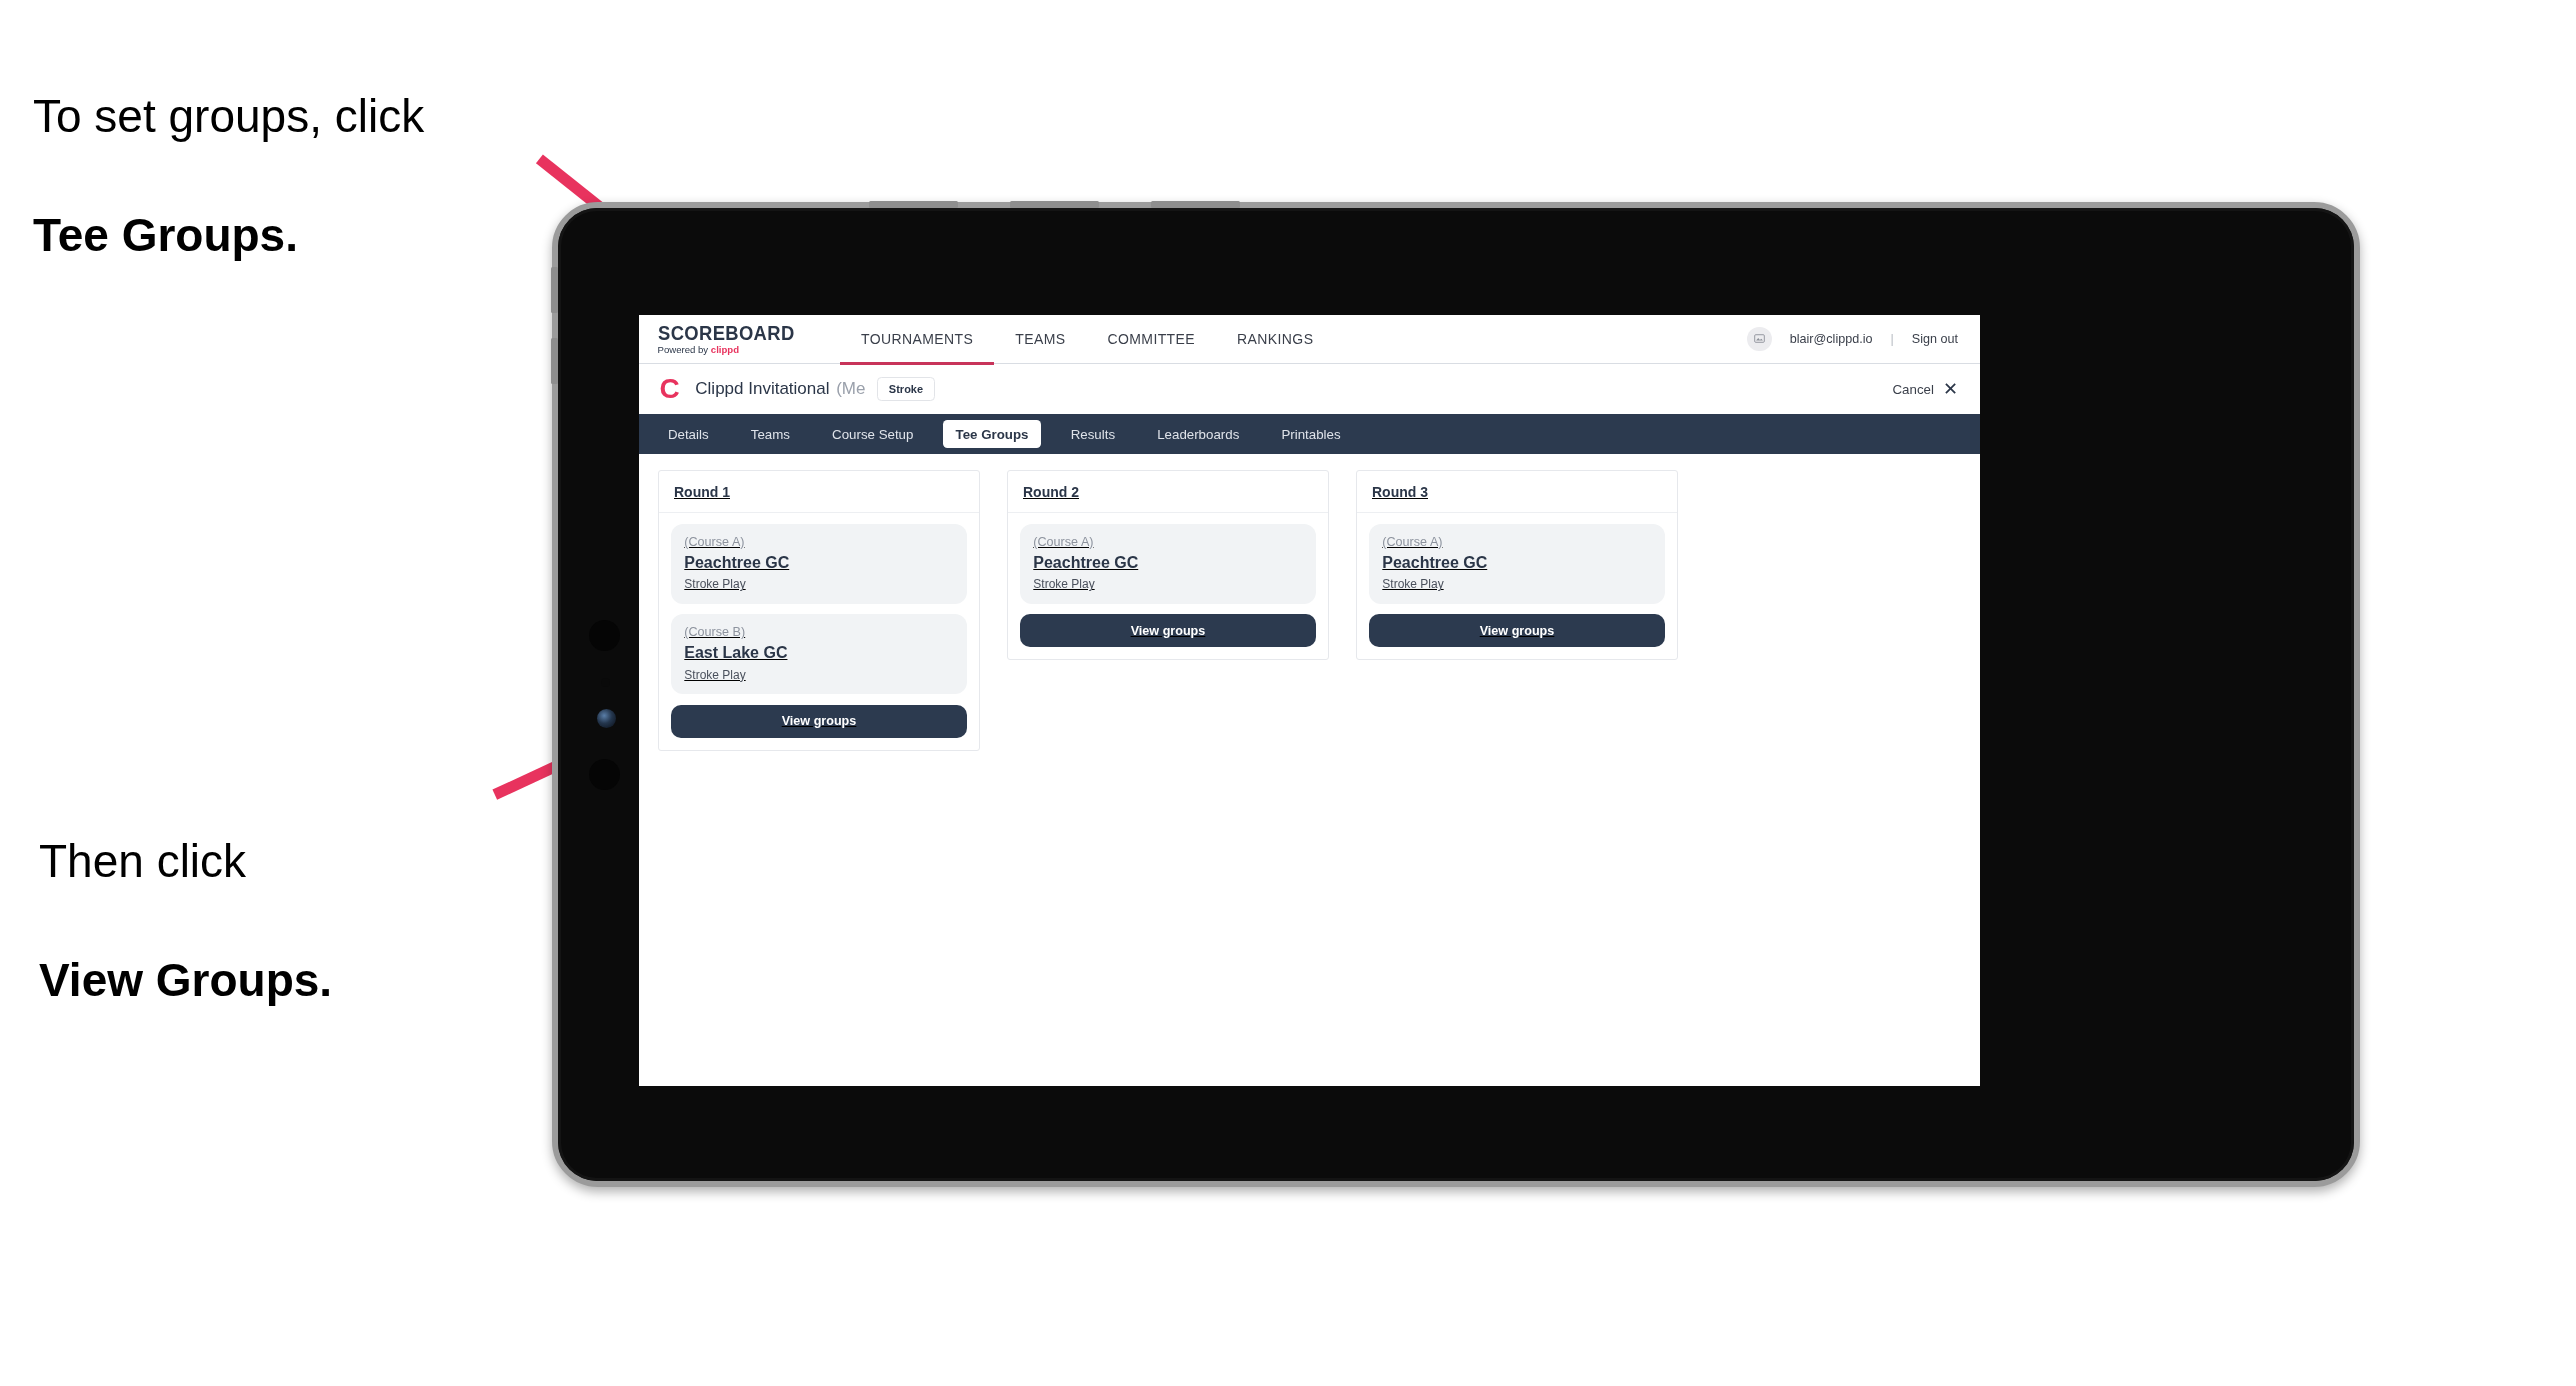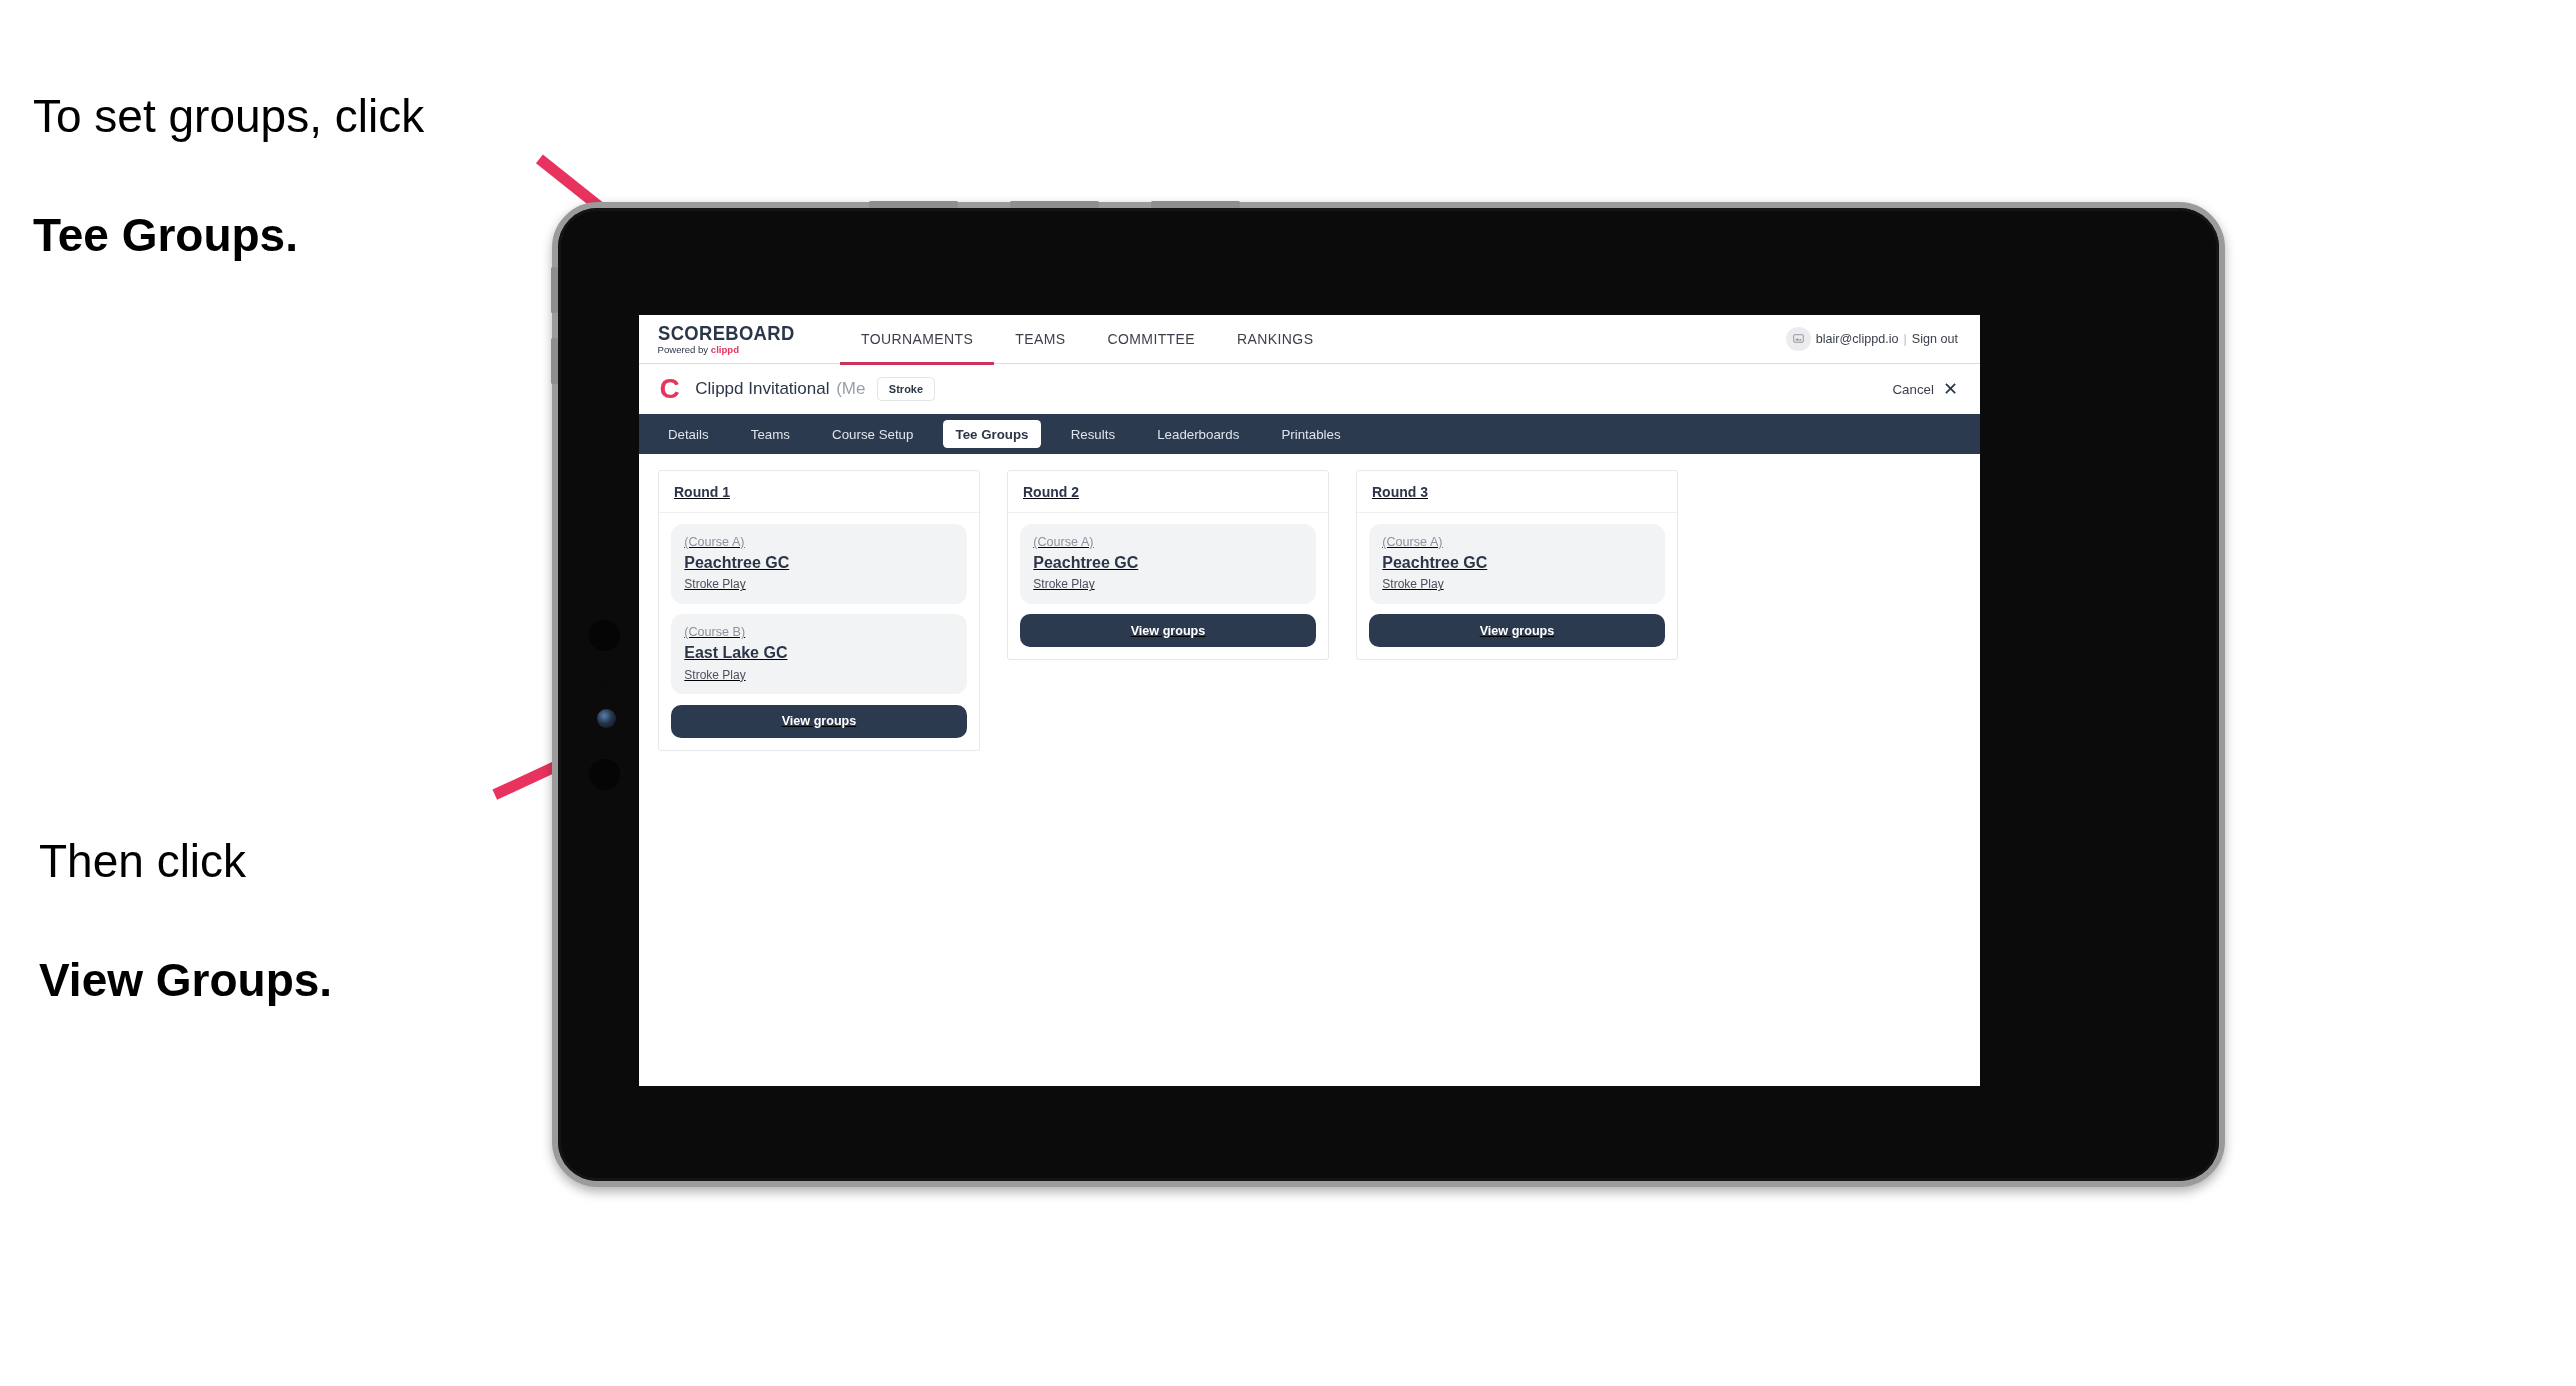--- a/index.html
+++ b/index.html
@@ -45,21 +45,21 @@
     overflow: visible;
   }
   #arrow-tee-groups { left: 489px; top: 133px; width: 385px; height: 296px; }
   #arrow-view-groups { left: 474px; top: 682px; width: 215px; height: 126px; }
 
   
   #tablet {
     position: absolute;
     left: 552px;
     top: 202px;
-    width: 1673px;
+    width: 1808px;
     height: 985px;
     background: #0b0b0b;
     border-radius: 46px;
     box-sizing: border-box;
     border: 6.7px solid #9b9b9b;
     box-shadow: 0 4.4px 10.4px rgba(0,0,0,0.30);
     padding-left: 13px;
   }
   #tablet-inner-sheen {
     position: absolute;
@@ -167,21 +167,21 @@
     left: 0; right: 0; bottom: -1.5px;
     height: 2.2px;
     background: #c8345a;
   }
 
   #header-right {
     margin-left: auto;
     display: flex;
     align-items: center;
     margin-right: 22px;
-    gap: 5px;
+    gap: 18px;
     font-size: 12.6px;
     color: #3a3f4a;
   }
   #avatar {
     width: 24.4px; height: 24.4px;
     border-radius: 50%;
     background: #ececef;
     display: flex; align-items: center; justify-content: center;
     color: #8b8f98;
     font-size: 11px;

